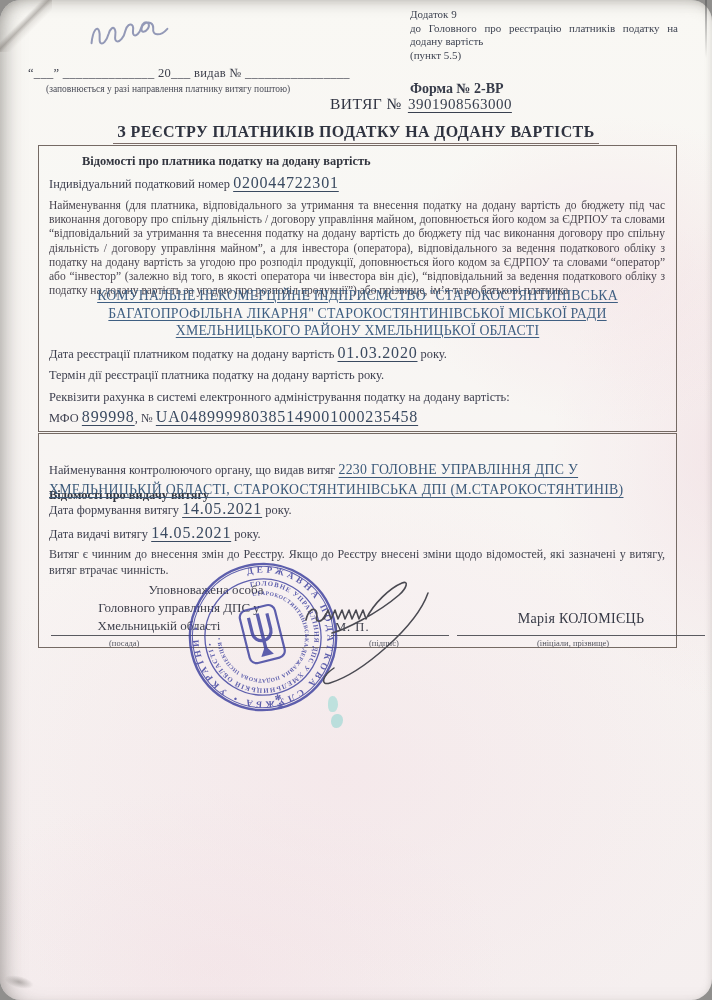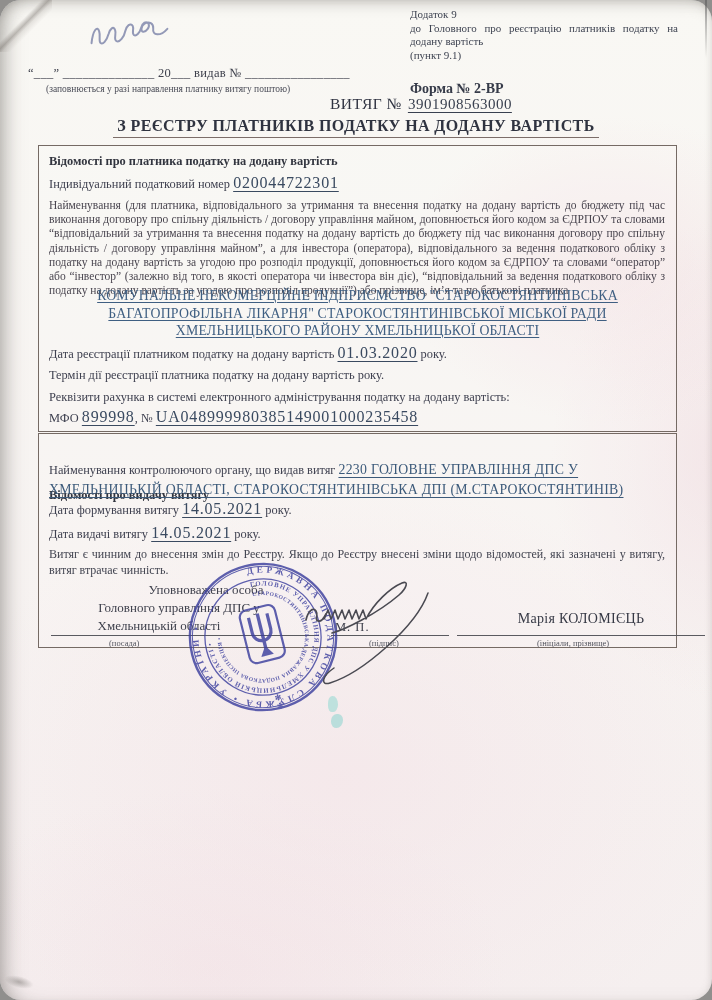--- a/index.html
+++ b/index.html
@@ -43,21 +43,21 @@
   .dateline{left:28px;top:66px;font-size:12.5px;color:#3e404c;letter-spacing:.3px;}
   .mailnote{left:46px;top:84px;font-size:9.5px;color:#4a4c57;}
   .extract-line{left:330px;top:95px;font-size:15.5px;color:#2e3240;white-space:nowrap;}
   .extract-line .lbl{font-weight:normal;letter-spacing:.5px;}
   .extract-line .num{font-weight:normal;text-decoration:underline;text-underline-offset:3px;margin-left:6px;font-size:15px;letter-spacing:.5px;color:#39404f;}
   .doc-title{
     left:0;top:117px;width:712px;text-align:center;
   }
   .doc-title span{
     display:inline-block;font-weight:bold;font-size:16px;color:#2f3340;letter-spacing:.4px;
-    border-bottom:1.5px solid #7c6d68;padding:0 4px 2px 4px;
+    border-bottom:1.5px solid #7c6d68;padding:0 4px 2px 4px;margin-top:6px;
   }
   .box{
     position:absolute;left:38px;width:637px;border:1.6px solid #756a64;background:rgba(255,255,255,.12);
   }
   .box1{top:145px;height:285px;}
   .box2{top:433px;height:213px;}
   .sec-head{position:absolute;left:10px;font-weight:bold;font-size:12.4px;color:#32353f;}
   .field{position:absolute;font-size:12.4px;color:#3f4150;white-space:nowrap;}
   .uval{
     font-size:16px;color:#3a4a60;text-decoration:underline;text-underline-offset:3px;letter-spacing:.8px;
@@ -103,37 +103,37 @@
 
   <svg class="handwriting" viewBox="0 0 110 58" title="нове">
     <g transform="rotate(-7 55 28)">
       <path d="M12,38 c3,-13 8,-17 9,-11 c1,5 -2,10 0,12 c2,2 6,-1 9,-8 c2,-5 6,-8 7,-3 c1,4 -3,9 0,11 c3,2 8,-3 10,-9 c2,-5 6,-8 8,-4 c1,3 -2,7 0,9 c2,2 6,-1 8,-6 c2,-5 6,-7 8,-3 c1,3 -3,7 -6,7 c-3,0 -2,-6 2,-8 c5,-2 9,1 8,6 c-2,7 6,9 14,2" fill="none" stroke="#8188ac" stroke-width="2" stroke-linecap="round" opacity=".85"></path>
     </g>
   </svg>
 
   <div class="abs annex">
     <div>Додаток 9</div>
     <div class="just">до Головного про реєстрацію платників податку на додану вартість</div>
-    <div>(пункт 9.1)</div>
+    <div>(пункт 5.5)</div>
     <div class="form">Форма № 2-ВР</div>
   </div>
 
   <div class="abs dateline">“___” ______________ 20___ видав № ________________</div>
   <div class="abs mailnote">(заповнюється у разі направлення платнику витягу поштою)</div>
 
   <div class="abs extract-line">
     <span class="lbl">ВИТЯГ №</span><span class="num">3901908563000</span>
   </div>
 
   <div class="abs doc-title">
     <span>З РЕЄСТРУ ПЛАТНИКІВ ПОДАТКУ НА ДОДАНУ ВАРТІСТЬ</span>
   </div>
 
   <div class="box box1">
-    <div class="sec-head" style="top:8px;">Відомості про платника податку на додану вартість</div>
+    <div class="sec-head" style="top:8px;margin-left:33px;">Відомості про платника податку на додану вартість</div>
 
     <div class="field" style="left:10px;top:28px;">
       <span>Індивідуальний податковий номер</span>
       <span class="uval">020044722301</span>
     </div>
 
     <div class="para" style="top:52px;">Найменування (для платника, відповідального за утримання та внесення податку на додану вартість до бюджету під час виконання договору про спільну діяльність / договору управління майном, доповнюється його кодом за ЄДРПОУ та словами “відповідальний за утримання та внесення податку на додану вартість до бюджету під час виконання договору про спільну діяльність / договору управління майном”, а для інвестора (оператора), відповідального за ведення податкового обліку з податку на додану вартість за угодою про розподіл продукції, доповнюється його кодом за ЄДРПОУ та словами “оператор” або “інвестор” (залежно від того, в якості оператора чи інвестора він діє), “відповідальний за ведення податкового обліку з податку на додану вартість за угодою про розподіл продукції”) або прізвище, ім’я та по батькові платника</div>
 
     <div class="company">
       <div>КОМУНАЛЬНЕ НЕКОМЕРЦІЙНЕ ПІДПРИЄМСТВО "СТАРОКОСТЯНТИНІВСЬКА</div>

